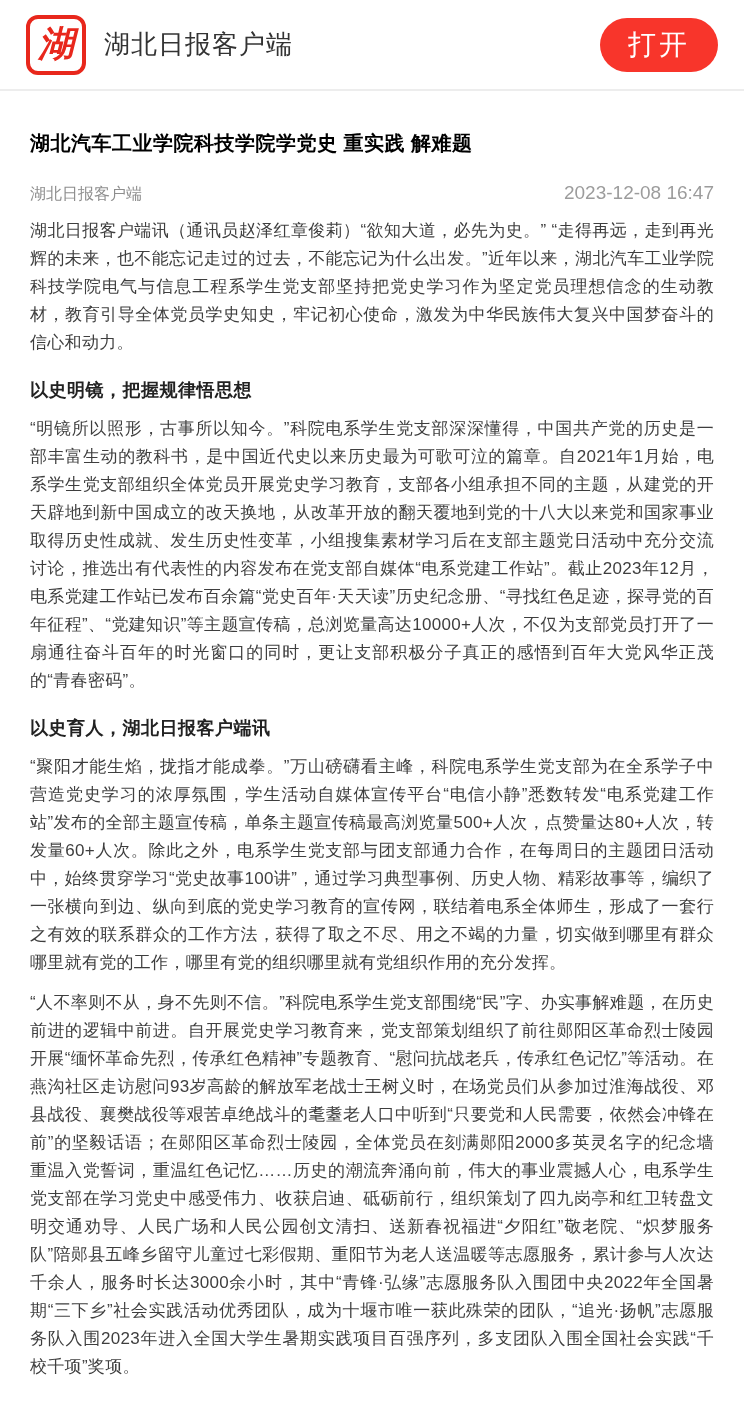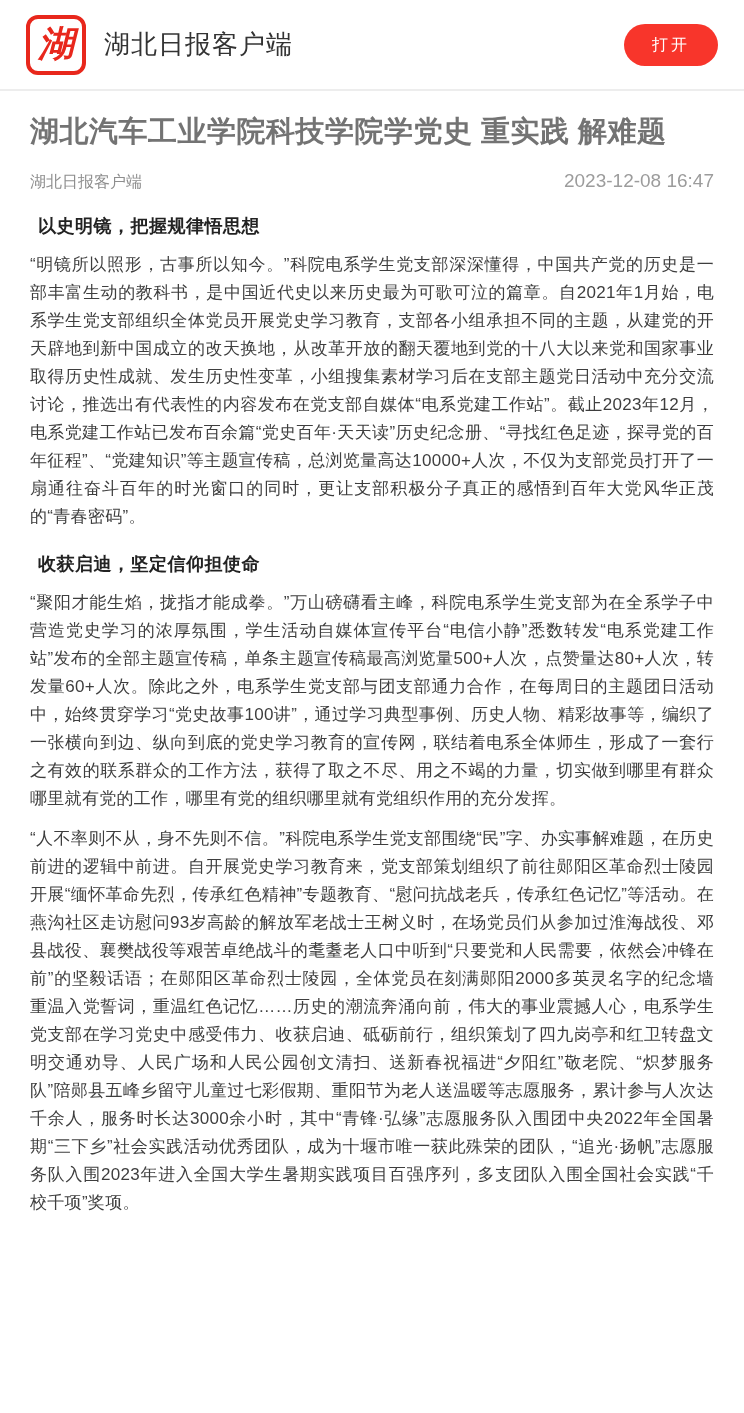--- a/index.html
+++ b/index.html
@@ -44,58 +44,58 @@
     margin-left: 18px;
     font-size: 26px;
     color: #333333;
     letter-spacing: 1px;
     white-space: nowrap;
   }
   .open-btn {
     margin-left: auto;
     background: #f8352b;
     color: #ffffff;
-    font-size: 16px;
+    font-size: 28px;
     line-height: 1;
     padding: 13px 28px;
     border: none;
     border-radius: 27px;
     letter-spacing: 3px;
     cursor: pointer;
     font-family: inherit;
   }
   
   .article { padding: 0 30px; }
   .title {
-    margin: 24px 0 0;
-    font-size: 29px;
+    margin: 36px 0 0;
+    font-size: 20px;
     line-height: 33px;
     font-weight: 700;
-    color: #737373;
+    color: #000000;
     letter-spacing: 0.5px;
   }
   .meta {
     display: flex;
     justify-content: space-between;
     align-items: baseline;
     margin-top: 22px;
   }
   .source { font-size: 16px; color: #8e8e8e; }
   .date   { font-size: 19px; color: #9c9c9c; }
   .body   { margin-top: 6px; }
   p.body-p {
     margin: 12px 0 0;
     font-size: 17px;
     line-height: 28px;
     color: #3e3e3e;
     text-align: justify;
     letter-spacing: 0.3px;
   }
   h3.sec-h {
-    margin: 20px 8px 0;
+    margin: 20px 0 0;
     font-size: 18px;
     line-height: 26px;
     font-weight: 700;
     color: #222222;
     letter-spacing: 0.5px;
   }
 </style>
 </head>
 <body>
 
@@ -109,20 +109,21 @@
 
 <main class="article">
   <h1 class="title">湖北汽车工业学院科技学院学党史 重实践 解难题</h1>
 
   <div class="meta">
     <span class="source">湖北日报客户端</span>
     <span class="date">2023-12-08 16:47</span>
   </div>
 
   <div class="body">
+      <p class="body-p">湖北日报客户端讯（通讯员赵泽红章俊莉）“欲知大道，必先为史。” “走得再远，走到再光辉的未来，也不能忘记走过的过去，不能忘记为什么出发。”近年以来，湖北汽车工业学院科技学院电气与信息工程系学生党支部坚持把党史学习作为坚定党员理想信念的生动教材，教育引导全体党员学史知史，牢记初心使命，激发为中华民族伟大复兴中国梦奋斗的信心和动力。</p>
       <h3 class="sec-h">以史明镜，把握规律悟思想</h3>
       <p class="body-p">“明镜所以照形，古事所以知今。”科院电系学生党支部深深懂得，中国共产党的历史是一部丰富生动的教科书，是中国近代史以来历史最为可歌可泣的篇章。自2021年1月始，电系学生党支部组织全体党员开展党史学习教育，支部各小组承担不同的主题，从建党的开天辟地到新中国成立的改天换地，从改革开放的翻天覆地到党的十八大以来党和国家事业取得历史性成就、发生历史性变革，小组搜集素材学习后在支部主题党日活动中充分交流讨论，推选出有代表性的内容发布在党支部自媒体“电系党建工作站”。截止2023年12月，电系党建工作站已发布百余篇“党史百年·天天读”历史纪念册、“寻找红色足迹，探寻党的百年征程”、“党建知识”等主题宣传稿，总浏览量高达10000+人次，不仅为支部党员打开了一扇通往奋斗百年的时光窗口的同时，更让支部积极分子真正的感悟到百年大党风华正茂的“青春密码”。</p>
-      <h3 class="sec-h">收获启迪，坚定信仰担使命</h3>
+      <h3 class="sec-h">以史育人，湖北日报客户端讯</h3>
       <p class="body-p">“聚阳才能生焰，拢指才能成拳。”万山磅礴看主峰，科院电系学生党支部为在全系学子中营造党史学习的浓厚氛围，学生活动自媒体宣传平台“电信小静”悉数转发“电系党建工作站”发布的全部主题宣传稿，单条主题宣传稿最高浏览量500+人次，点赞量达80+人次，转发量60+人次。除此之外，电系学生党支部与团支部通力合作，在每周日的主题团日活动中，始终贯穿学习“党史故事100讲”，通过学习典型事例、历史人物、精彩故事等，编织了一张横向到边、纵向到底的党史学习教育的宣传网，联结着电系全体师生，形成了一套行之有效的联系群众的工作方法，获得了取之不尽、用之不竭的力量，切实做到哪里有群众哪里就有党的工作，哪里有党的组织哪里就有党组织作用的充分发挥。</p>
       <p class="body-p">“人不率则不从，身不先则不信。”科院电系学生党支部围绕“民”字、办实事解难题，在历史前进的逻辑中前进。自开展党史学习教育来，党支部策划组织了前往郧阳区革命烈士陵园开展“缅怀革命先烈，传承红色精神”专题教育、“慰问抗战老兵，传承红色记忆”等活动。在燕沟社区走访慰问93岁高龄的解放军老战士王树义时，在场党员们从参加过淮海战役、邓县战役、襄樊战役等艰苦卓绝战斗的耄耋老人口中听到“只要党和人民需要，依然会冲锋在前”的坚毅话语；在郧阳区革命烈士陵园，全体党员在刻满郧阳2000多英灵名字的纪念墙重温入党誓词，重温红色记忆……历史的潮流奔涌向前，伟大的事业震撼人心，电系学生党支部在学习党史中感受伟力、收获启迪、砥砺前行，组织策划了四九岗亭和红卫转盘文明交通劝导、人民广场和人民公园创文清扫、送新春祝福进“夕阳红”敬老院、“炽梦服务队”陪郧县五峰乡留守儿童过七彩假期、重阳节为老人送温暖等志愿服务，累计参与人次达千余人，服务时长达3000余小时，其中“青锋·弘缘”志愿服务队入围团中央2022年全国暑期“三下乡”社会实践活动优秀团队，成为十堰市唯一获此殊荣的团队，“追光·扬帆”志愿服务队入围2023年进入全国大学生暑期实践项目百强序列，多支团队入围全国社会实践“千校千项”奖项。</p>
     </div>
 
 </main>
 
 </body></html>

